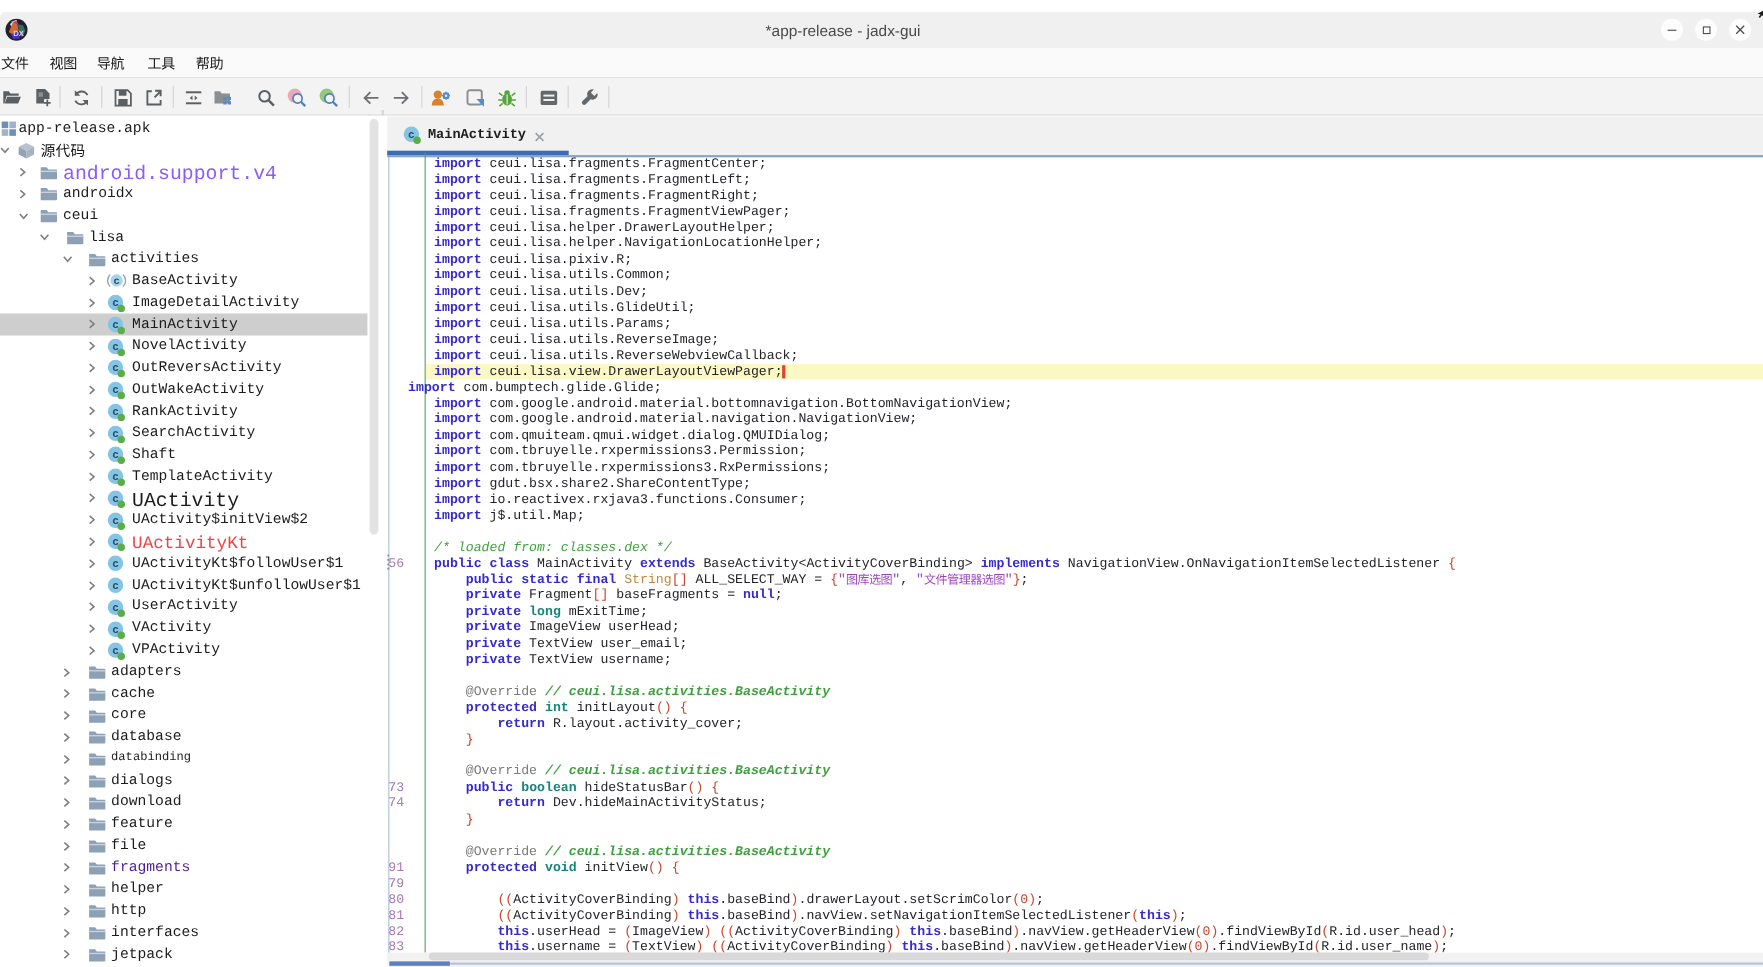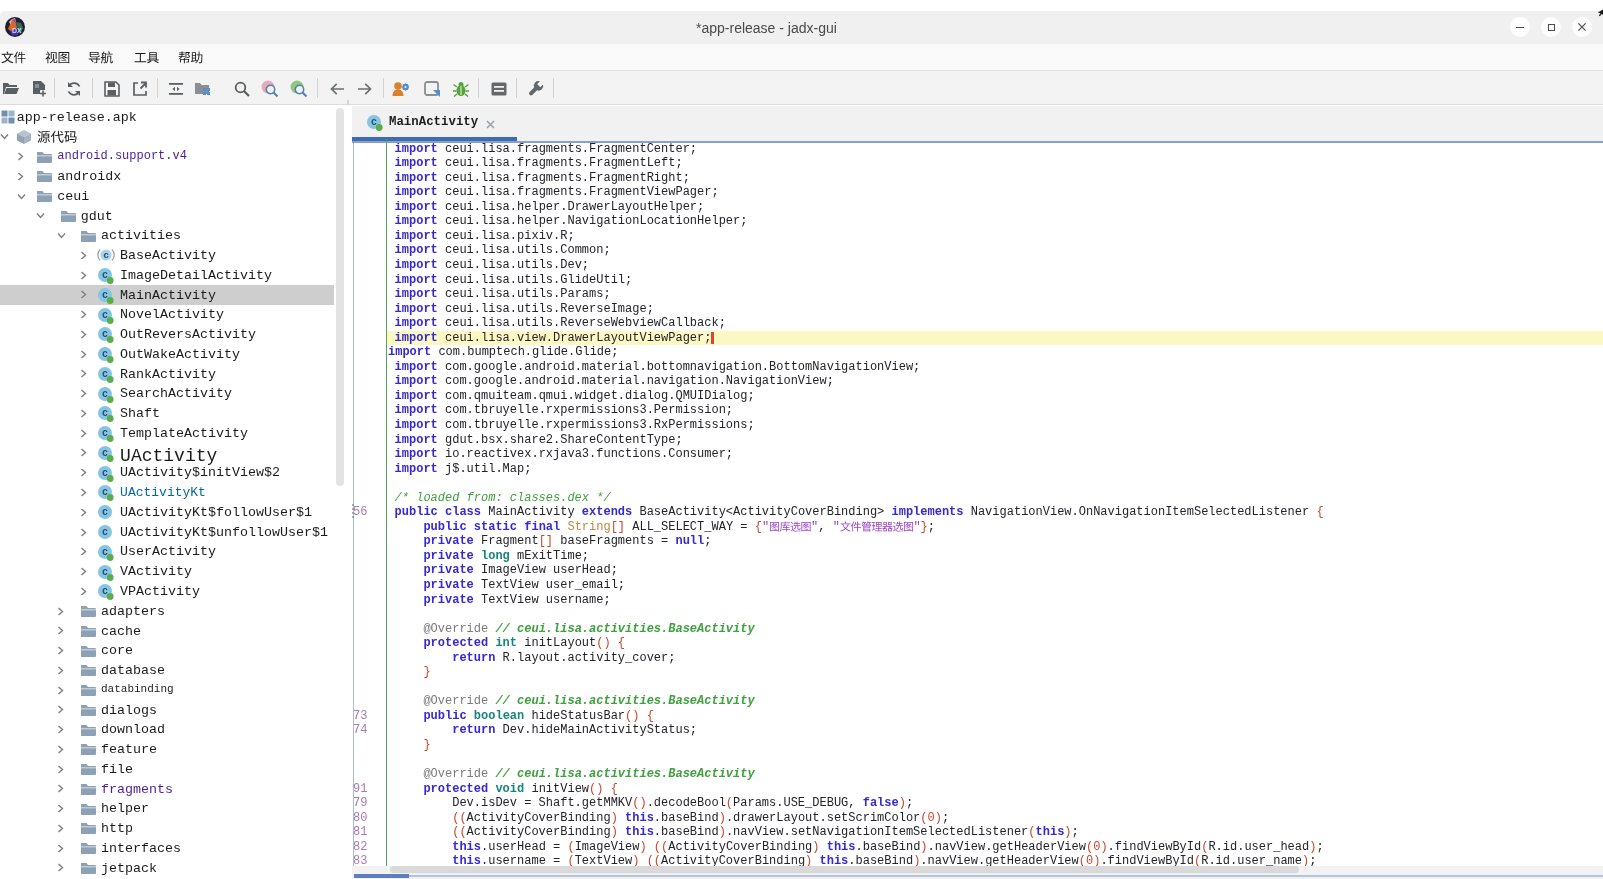--- a/index.html
+++ b/index.html
@@ -198,21 +198,21 @@
         <path transform="translate(2014.9,880) scale(1,-1)" d="M410 205V137H792V205ZM491 650C484 551 471 417 458 337H478L863 336C844 117 822 28 796 2C786 -8 776 -10 758 -9C740 -9 695 -9 647 -4C659 -23 666 -52 668 -73C716 -76 762 -76 788 -74C818 -72 837 -65 856 -43C892 -7 915 98 938 368C939 379 940 401 940 401H816C832 525 848 675 856 779L803 785L791 781H443V712H778C770 624 757 502 745 401H537C546 475 556 569 561 645ZM51 787V718H173C145 565 100 423 29 328C41 308 58 266 63 247C82 272 100 299 116 329V-34H181V46H365V479H182C208 554 229 635 245 718H394V787ZM181 411H299V113H181Z"></path>
       </g>
     </svg>
 <svg class="abs" style="left:16.8px;top:152.0px" width="7" height="9" viewBox="0 0 7 9">
       <path d="M1.5 1 L5.5 4.5 L1.5 8" fill="none" stroke="#7a7f84" stroke-width="1.4"></path>
     </svg>
 <svg class="abs" style="left:35.9px;top:149.5px" width="16" height="14" viewBox="0 0 16 14">
       <path d="M1 2 h5.5 l1.5 2 H15 a1 1 0 0 1 1 1 v7 a1 1 0 0 1-1 1 H1 Z" fill="#8da1b6"></path>
       <rect x="1" y="5.2" width="15" height="1.2" fill="#fff" opacity="0.55"></rect>
     </svg>
-<div class="row mono" style="left:57.3px;top:149.2px;font-size:12px;color:#4c1d95">android.support.v4</div>
+<div class="row mono" style="left:57.3px;top:149.2px;font-size:18px;color:#8b5cf6">android.support.v4</div>
 <svg class="abs" style="left:16.8px;top:171.8px" width="7" height="9" viewBox="0 0 7 9">
       <path d="M1.5 1 L5.5 4.5 L1.5 8" fill="none" stroke="#7a7f84" stroke-width="1.4"></path>
     </svg>
 <svg class="abs" style="left:35.9px;top:169.3px" width="16" height="14" viewBox="0 0 16 14">
       <path d="M1 2 h5.5 l1.5 2 H15 a1 1 0 0 1 1 1 v7 a1 1 0 0 1-1 1 H1 Z" fill="#8da1b6"></path>
       <rect x="1" y="5.2" width="15" height="1.2" fill="#fff" opacity="0.55"></rect>
     </svg>
 <div class="row mono" style="left:57.3px;top:169.0px;font-size:13.33px;color:#1b1b1b">androidx</div>
 <svg class="abs" style="left:16.8px;top:192.5px" width="9" height="7" viewBox="0 0 9 7">
       <path d="M1 1.5 L4.5 5.5 L8 1.5" fill="none" stroke="#7a7f84" stroke-width="1.4"></path>
@@ -222,21 +222,21 @@
       <rect x="1" y="5.2" width="15" height="1.2" fill="#fff" opacity="0.55"></rect>
     </svg>
 <div class="row mono" style="left:57.3px;top:188.7px;font-size:13.33px;color:#1b1b1b">ceui</div>
 <svg class="abs" style="left:35.9px;top:212.3px" width="9" height="7" viewBox="0 0 9 7">
       <path d="M1 1.5 L4.5 5.5 L8 1.5" fill="none" stroke="#7a7f84" stroke-width="1.4"></path>
     </svg>
 <svg class="abs" style="left:59.5px;top:208.8px" width="16" height="14" viewBox="0 0 16 14">
       <path d="M1 2 h5.5 l1.5 2 H15 a1 1 0 0 1 1 1 v7 a1 1 0 0 1-1 1 H1 Z" fill="#8da1b6"></path>
       <rect x="1" y="5.2" width="15" height="1.2" fill="#fff" opacity="0.55"></rect>
     </svg>
-<div class="row mono" style="left:80.8px;top:208.5px;font-size:13.33px;color:#1b1b1b">gdut</div>
+<div class="row mono" style="left:80.8px;top:208.5px;font-size:13.33px;color:#1b1b1b">lisa</div>
 <svg class="abs" style="left:57.3px;top:232.1px" width="9" height="7" viewBox="0 0 9 7">
       <path d="M1 1.5 L4.5 5.5 L8 1.5" fill="none" stroke="#7a7f84" stroke-width="1.4"></path>
     </svg>
 <svg class="abs" style="left:79.7px;top:228.6px" width="16" height="14" viewBox="0 0 16 14">
       <path d="M1 2 h5.5 l1.5 2 H15 a1 1 0 0 1 1 1 v7 a1 1 0 0 1-1 1 H1 Z" fill="#8da1b6"></path>
       <rect x="1" y="5.2" width="15" height="1.2" fill="#fff" opacity="0.55"></rect>
     </svg>
 <div class="row mono" style="left:101.0px;top:228.3px;font-size:13.33px;color:#1b1b1b">activities</div>
 <svg class="abs" style="left:79.7px;top:250.8px" width="7" height="9" viewBox="0 0 7 9">
       <path d="M1.5 1 L5.5 4.5 L1.5 8" fill="none" stroke="#7a7f84" stroke-width="1.4"></path>
@@ -348,21 +348,21 @@
     </svg>
 <div class="row mono" style="left:120.1px;top:465.4px;font-size:13.33px;color:#1b1b1b">UActivity$initView$2</div>
 <svg class="abs" style="left:79.7px;top:487.9px" width="7" height="9" viewBox="0 0 7 9">
       <path d="M1.5 1 L5.5 4.5 L1.5 8" fill="none" stroke="#7a7f84" stroke-width="1.4"></path>
     </svg>
 <svg class="abs" style="left:96.8px;top:484.4px" width="18" height="17" viewBox="0 0 18 17">
       <circle cx="8" cy="8" r="7" fill="#85c4e2"></circle>
       <text x="8" y="11.4" text-anchor="middle" font-family="Liberation Mono" font-size="10" font-weight="bold" fill="#26506b">c</text>
       <circle cx="13.2" cy="13.5" r="3.4" fill="#5aad49"></circle>
     </svg>
-<div class="row mono" style="left:120.1px;top:485.1px;font-size:13px;color:#0369a1">UActivityKt</div>
+<div class="row mono" style="left:120.1px;top:485.1px;font-size:16px;color:#ef4444">UActivityKt</div>
 <svg class="abs" style="left:79.7px;top:507.7px" width="7" height="9" viewBox="0 0 7 9">
       <path d="M1.5 1 L5.5 4.5 L1.5 8" fill="none" stroke="#7a7f84" stroke-width="1.4"></path>
     </svg>
 <svg class="abs" style="left:96.8px;top:504.2px" width="18" height="17" viewBox="0 0 18 17">
       <circle cx="8" cy="8" r="7" fill="#85c4e2"></circle>
       <text x="8" y="11.4" text-anchor="middle" font-family="Liberation Mono" font-size="10" font-weight="bold" fill="#26506b">c</text>
     </svg>
 <div class="row mono" style="left:120.1px;top:504.9px;font-size:13.33px;color:#1b1b1b">UActivityKt$followUser$1</div>
 <svg class="abs" style="left:79.7px;top:527.5px" width="7" height="9" viewBox="0 0 7 9">
       <path d="M1.5 1 L5.5 4.5 L1.5 8" fill="none" stroke="#7a7f84" stroke-width="1.4"></path>
@@ -540,21 +540,21 @@
 <div class="code" style="left:394.6px;top:199.78px"><span class="kw">import</span> ceui.lisa.helper.DrawerLayoutHelper;</div>
 <div class="code" style="left:394.6px;top:214.32px"><span class="kw">import</span> ceui.lisa.helper.NavigationLocationHelper;</div>
 <div class="code" style="left:394.6px;top:228.87px"><span class="kw">import</span> ceui.lisa.pixiv.R;</div>
 <div class="code" style="left:394.6px;top:243.41px"><span class="kw">import</span> ceui.lisa.utils.Common;</div>
 <div class="code" style="left:394.6px;top:257.96px"><span class="kw">import</span> ceui.lisa.utils.Dev;</div>
 <div class="code" style="left:394.6px;top:272.50px"><span class="kw">import</span> ceui.lisa.utils.GlideUtil;</div>
 <div class="code" style="left:394.6px;top:287.05px"><span class="kw">import</span> ceui.lisa.utils.Params;</div>
 <div class="code" style="left:394.6px;top:301.60px"><span class="kw">import</span> ceui.lisa.utils.ReverseImage;</div>
 <div class="code" style="left:394.6px;top:316.14px"><span class="kw">import</span> ceui.lisa.utils.ReverseWebviewCallback;</div>
 <div class="code" style="left:394.6px;top:330.69px"><span class="kw">import</span> ceui.lisa.view.DrawerLayoutViewPager;</div>
-<div class="code" style="left:388px;top:345.23px"><span class="kw">import</span> com.bumptech.glide.Glide;</div>
+<div class="code" style="left:371px;top:345.23px"><span class="kw">import</span> com.bumptech.glide.Glide;</div>
 <div class="code" style="left:394.6px;top:359.77px"><span class="kw">import</span> com.google.android.material.bottomnavigation.BottomNavigationView;</div>
 <div class="code" style="left:394.6px;top:374.32px"><span class="kw">import</span> com.google.android.material.navigation.NavigationView;</div>
 <div class="code" style="left:394.6px;top:388.87px"><span class="kw">import</span> com.qmuiteam.qmui.widget.dialog.QMUIDialog;</div>
 <div class="code" style="left:394.6px;top:403.41px"><span class="kw">import</span> com.tbruyelle.rxpermissions3.Permission;</div>
 <div class="code" style="left:394.6px;top:417.96px"><span class="kw">import</span> com.tbruyelle.rxpermissions3.RxPermissions;</div>
 <div class="code" style="left:394.6px;top:432.50px"><span class="kw">import</span> gdut.bsx.share2.ShareContentType;</div>
 <div class="code" style="left:394.6px;top:447.04px"><span class="kw">import</span> io.reactivex.rxjava3.functions.Consumer;</div>
 <div class="code" style="left:394.6px;top:461.59px"><span class="kw">import</span> j$.util.Map;</div>
 <div class="code" style="left:394.6px;top:490.68px"><span class="cm">/* loaded from: classes.dex */</span></div>
 <div class="code" style="left:394.6px;top:505.23px"><span class="kw">public class </span>MainActivity <span class="kw">extends </span>BaseActivity&lt;ActivityCoverBinding&gt; <span class="kw">implements </span>NavigationView.OnNavigationItemSelectedListener <span class="sp">{</span></div>
@@ -586,21 +586,20 @@
 <div class="code" style="left:394.6px;top:621.59px">    <span class="an">@Override </span><span class="cm2">// ceui.lisa.activities.BaseActivity</span></div>
 <div class="code" style="left:394.6px;top:636.13px">    <span class="kw">protected </span><span class="ty">int</span> initLayout<span class="sp">()</span> <span class="sp">{</span></div>
 <div class="code" style="left:394.6px;top:650.67px">        <span class="kw">return</span> R.layout.activity_cover;</div>
 <div class="code" style="left:394.6px;top:665.22px">    <span class="sp">}</span></div>
 <div class="code" style="left:394.6px;top:694.31px">    <span class="an">@Override </span><span class="cm2">// ceui.lisa.activities.BaseActivity</span></div>
 <div class="code" style="left:394.6px;top:708.86px">    <span class="kw">public </span><span class="ty">boolean</span> hideStatusBar<span class="sp">()</span> <span class="sp">{</span></div>
 <div class="code" style="left:394.6px;top:723.40px">        <span class="kw">return</span> Dev.hideMainActivityStatus;</div>
 <div class="code" style="left:394.6px;top:737.95px">    <span class="sp">}</span></div>
 <div class="code" style="left:394.6px;top:767.03px">    <span class="an">@Override </span><span class="cm2">// ceui.lisa.activities.BaseActivity</span></div>
 <div class="code" style="left:394.6px;top:781.58px">    <span class="kw">protected </span><span class="ty">void</span> initView<span class="sp">()</span> <span class="sp">{</span></div>
-<div class="code" style="left:394.6px;top:796.12px">        Dev.isDev = Shaft.getMMKV<span class="sp">()</span>.decodeBool<span class="sp">(</span>Params.USE_DEBUG, <span class="kw">false</span><span class="sp">)</span>;</div>
 <div class="code" style="left:394.6px;top:810.67px">        <span class="sp">((</span>ActivityCoverBinding<span class="sp">)</span> <span class="kw">this</span>.baseBind<span class="sp">)</span>.drawerLayout.setScrimColor<span class="sp">(</span><span class="nu">0</span><span class="sp">)</span>;</div>
 <div class="code" style="left:394.6px;top:825.22px">        <span class="sp">((</span>ActivityCoverBinding<span class="sp">)</span> <span class="kw">this</span>.baseBind<span class="sp">)</span>.navView.setNavigationItemSelectedListener<span class="sp">(</span><span class="kw">this</span><span class="sp">)</span>;</div>
 <div class="code" style="left:394.6px;top:839.76px">        <span class="kw">this</span>.userHead = <span class="sp">(</span>ImageView<span class="sp">)</span> <span class="sp">((</span>ActivityCoverBinding<span class="sp">)</span> <span class="kw">this</span>.baseBind<span class="sp">)</span>.navView.getHeaderView<span class="sp">(</span><span class="nu">0</span><span class="sp">)</span>.findViewById<span class="sp">(</span>R.id.user_head<span class="sp">)</span>;</div>
 <div class="code" style="left:394.6px;top:854.31px">        <span class="kw">this</span>.username = <span class="sp">(</span>TextView<span class="sp">)</span> <span class="sp">((</span>ActivityCoverBinding<span class="sp">)</span> <span class="kw">this</span>.baseBind<span class="sp">)</span>.navView.getHeaderView<span class="sp">(</span><span class="nu">0</span><span class="sp">)</span>.findViewById<span class="sp">(</span>R.id.user_name<span class="sp">)</span>;</div>
 <div class="gut" style="left:353px;top:505.23px">56</div>
 <div class="gut" style="left:353px;top:708.86px">73</div>
 <div class="gut" style="left:353px;top:723.40px">74</div>
 <div class="gut" style="left:353px;top:781.58px">91</div>
 <div class="gut" style="left:353px;top:796.12px">79</div>
 <div class="gut" style="left:353px;top:810.67px">80</div>

